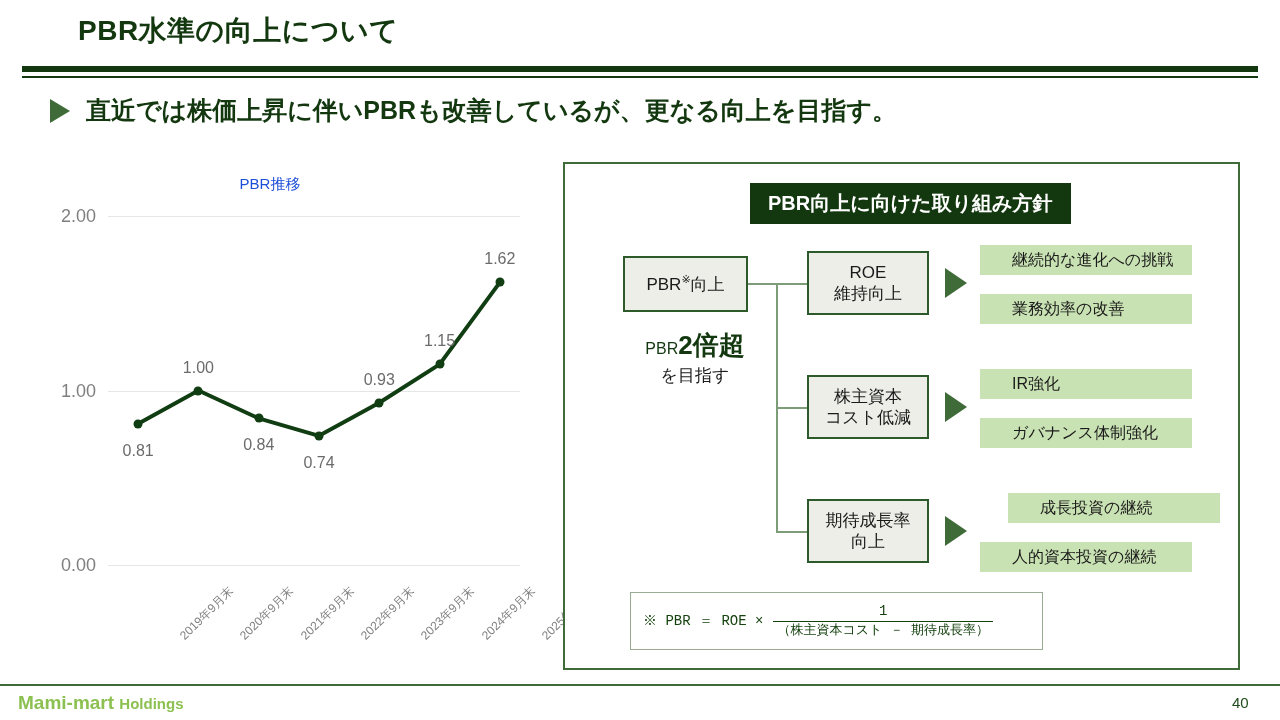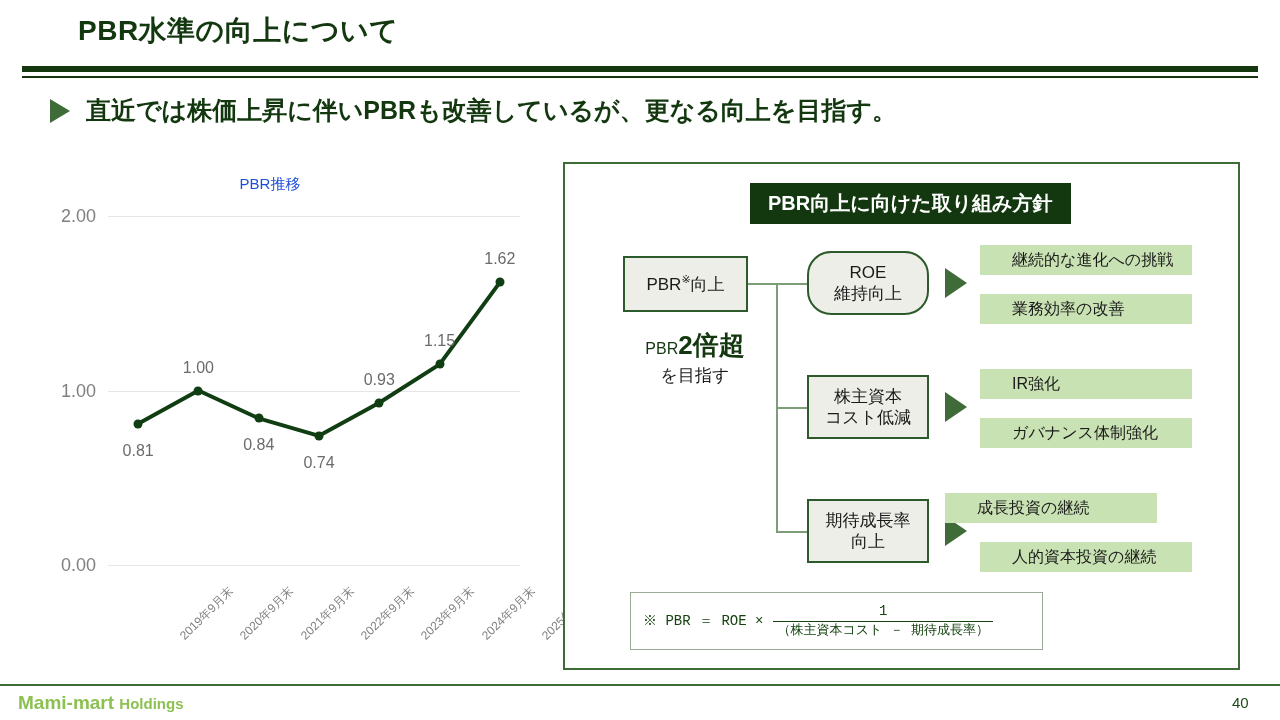--- a/index.html
+++ b/index.html
@@ -176,21 +176,21 @@
     </div>
     <div class="g2">を目指す</div>
   </div>
 
   <div class="conn" style="left:748px;top:283px;width:30px;height:2px;"></div>
   <div class="conn" style="left:776px;top:283px;width:2px;height:248px;"></div>
   <div class="conn" style="left:776px;top:283px;width:32px;height:2px;"></div>
   <div class="conn" style="left:776px;top:407px;width:32px;height:2px;"></div>
   <div class="conn" style="left:776px;top:531px;width:32px;height:2px;"></div>
 
-  <div class="nodebox" style="left:807px;top:251px;width:122px;height:64px;border-radius:24px;">
+  <div class="nodebox" style="left:807px;top:251px;width:122px;height:64px;">
     <div>
       <div>ROE</div>
       <div>維持向上</div>
     </div>
   </div>
   <div class="tri-node" style="left:945px;top:268px;"></div>
   <div class="tag" style="left:980px;top:245px;width:212px;height:30px;">継続的な進化への挑戦</div>
   <div class="tag" style="left:980px;top:294px;width:212px;height:30px;">業務効率の改善</div>
 
   <div class="nodebox" style="left:807px;top:375px;width:122px;height:64px;">
@@ -203,21 +203,21 @@
   <div class="tag" style="left:980px;top:369px;width:212px;height:30px;">IR強化</div>
   <div class="tag" style="left:980px;top:418px;width:212px;height:30px;">ガバナンス体制強化</div>
 
   <div class="nodebox" style="left:807px;top:499px;width:122px;height:64px;">
     <div>
       <div>期待成長率</div>
       <div>向上</div>
     </div>
   </div>
   <div class="tri-node" style="left:945px;top:516px;"></div>
-  <div class="tag" style="left:945px;top:493px;width:212px;height:30px;">成長投資の継続</div>
+  <div class="tag" style="left:1008px;top:493px;width:212px;height:30px;">成長投資の継続</div>
   <div class="tag" style="left:980px;top:542px;width:212px;height:30px;">人的資本投資の継続</div>
 
   <div class="formula">
     <div class="f-left">※ PBR ＝ ROE ×</div>
     <div class="frac">
       <div class="num">1</div>
       <div class="bar"></div>
       <div class="den">（株主資本コスト － 期待成長率）</div>
     </div>
   </div>

